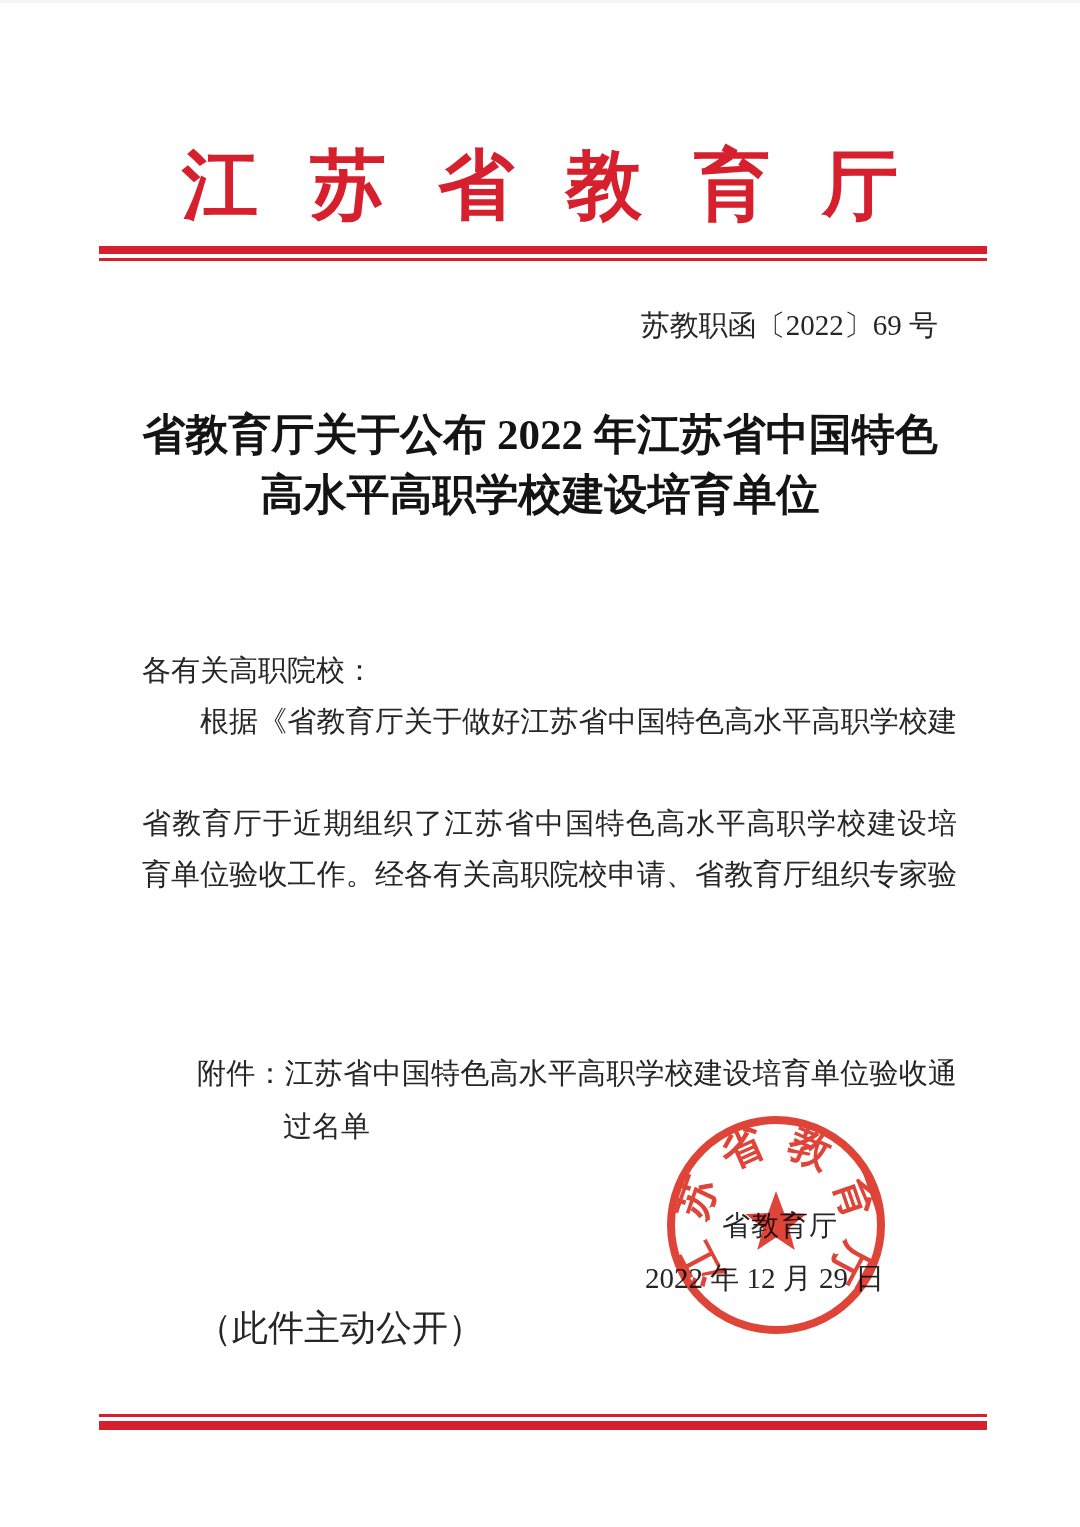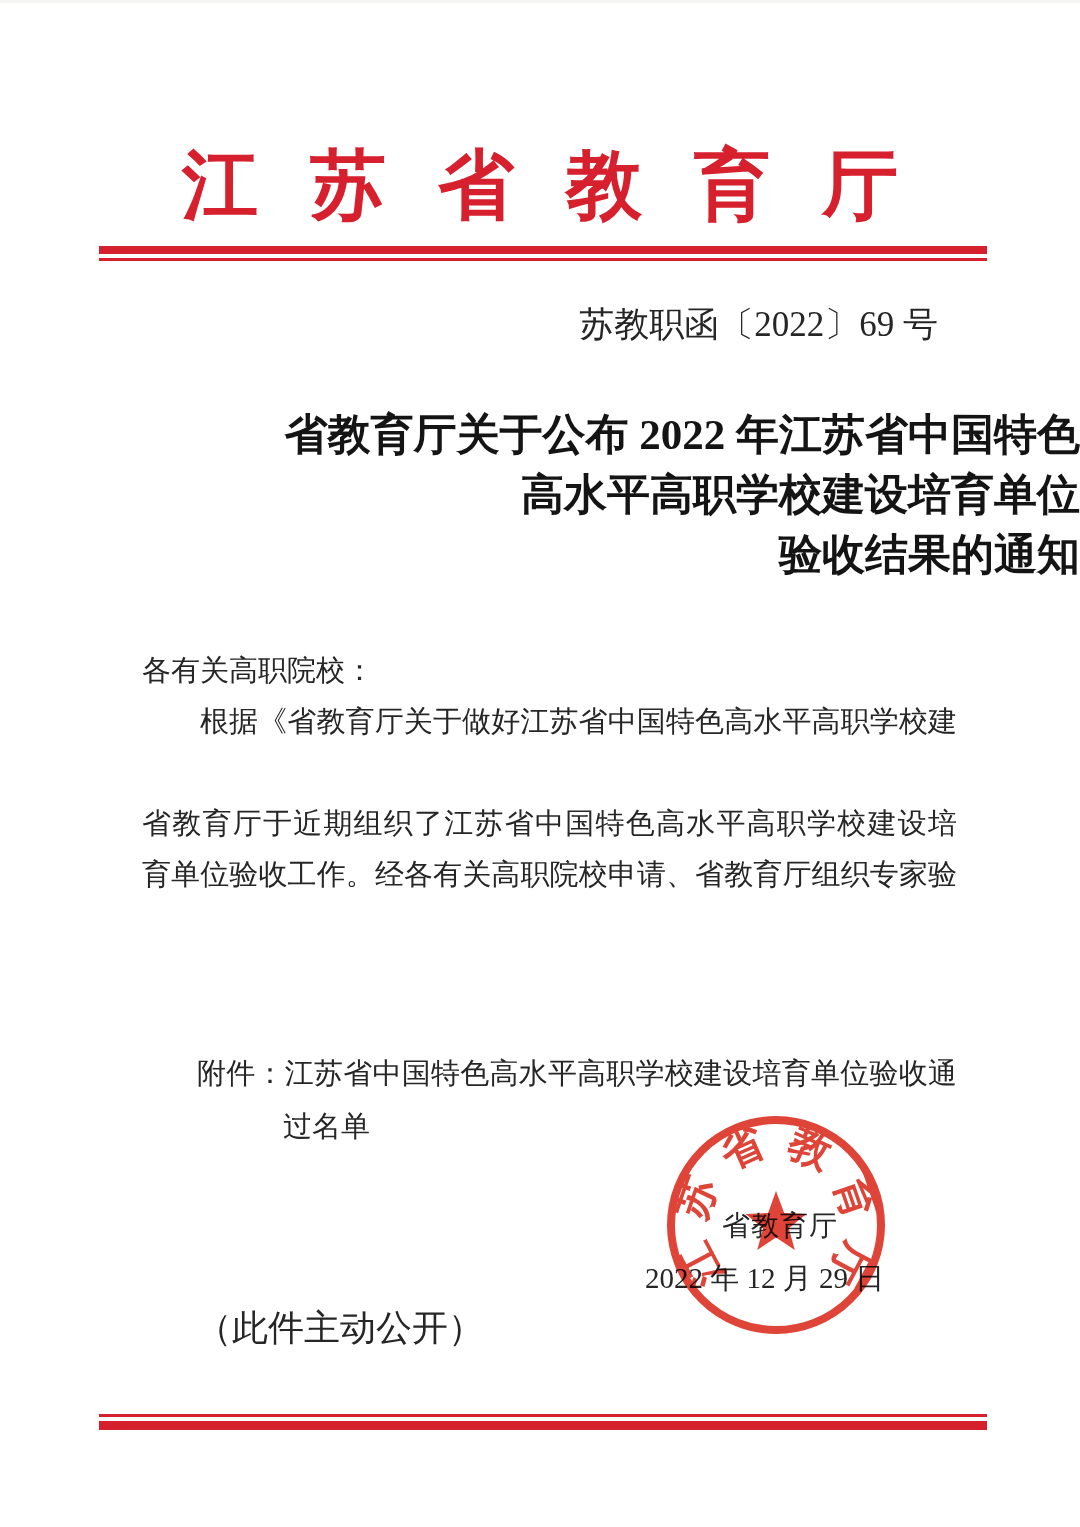--- a/index.html
+++ b/index.html
@@ -30,30 +30,30 @@
   .rule { position: absolute; left: 99px; width: 888px; background: #d6202d; }
   .rule-top-thick    { top: 243px; height: 8px; }
   .rule-top-thin     { top: 255px; height: 3px; }
   .rule-bottom-thin  { top: 1411px; height: 3px; }
   .rule-bottom-thick { top: 1418px; height: 9px; }
   
   .doc-number {
     position: absolute;
     top: 303px;
     right: 142px;
-    font-size: 35px;
+    font-size: 29px;
     line-height: 38px;
     color: #262626;
     white-space: nowrap;
   }
   
   .title-line {
     position: absolute;
     left: 0; right: 0;
-    text-align: right;
+    text-align: center;
     font-size: 43px;
     font-weight: bold;
     color: #141414;
     line-height: 50px;
     white-space: nowrap;
   }
   .title-1 { top: 407px; }
   .title-2 { top: 467px; }
   .title-3 { top: 527px; }
   
@@ -133,21 +133,20 @@
 
   <div class="letterhead">江苏省教育厅</div>
 
   <div class="rule rule-top-thick"></div>
   <div class="rule rule-top-thin"></div>
 
   <div class="doc-number">苏教职函〔2022〕69 号</div>
 
   <div class="title-line title-1">省教育厅关于公布 2022 年江苏省中国特色</div>
   <div class="title-line title-2">高水平高职学校建设培育单位</div>
-  <div class="title-line title-3">验收结果的通知</div>
 
   <div class="bodyline y-salut">各有关高职院校：</div>
 
   <div class="bodyline just ind-para y-p1">根据《省教育厅关于做好江苏省中国特色高水平高职学校建</div>
   <div class="bodyline just y-p3">省教育厅于近期组织了江苏省中国特色高水平高职学校建设培</div>
   <div class="bodyline just y-p4">育单位验收工作。经各有关高职院校申请、省教育厅组织专家验</div>
 
   <div class="bodyline just ind-attach y-a1">附件：江苏省中国特色高水平高职学校建设培育单位验收通</div>
   <div class="bodyline ind-attach2 y-a2">过名单</div>
 

